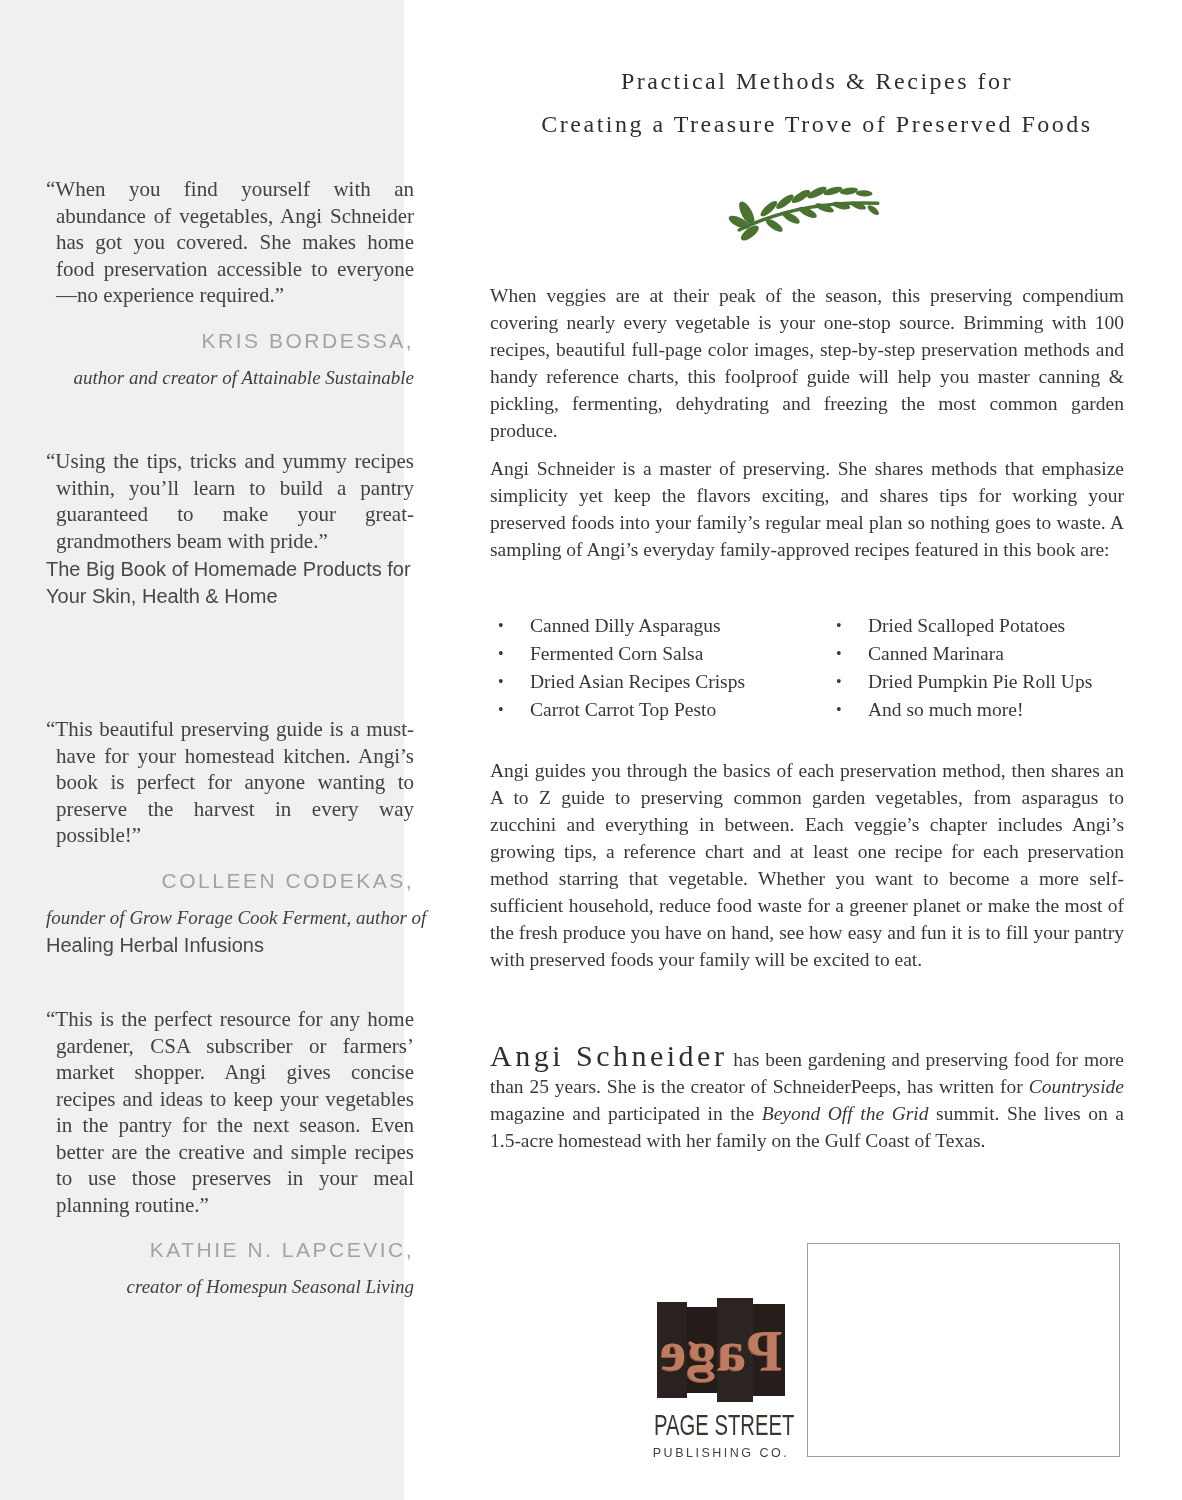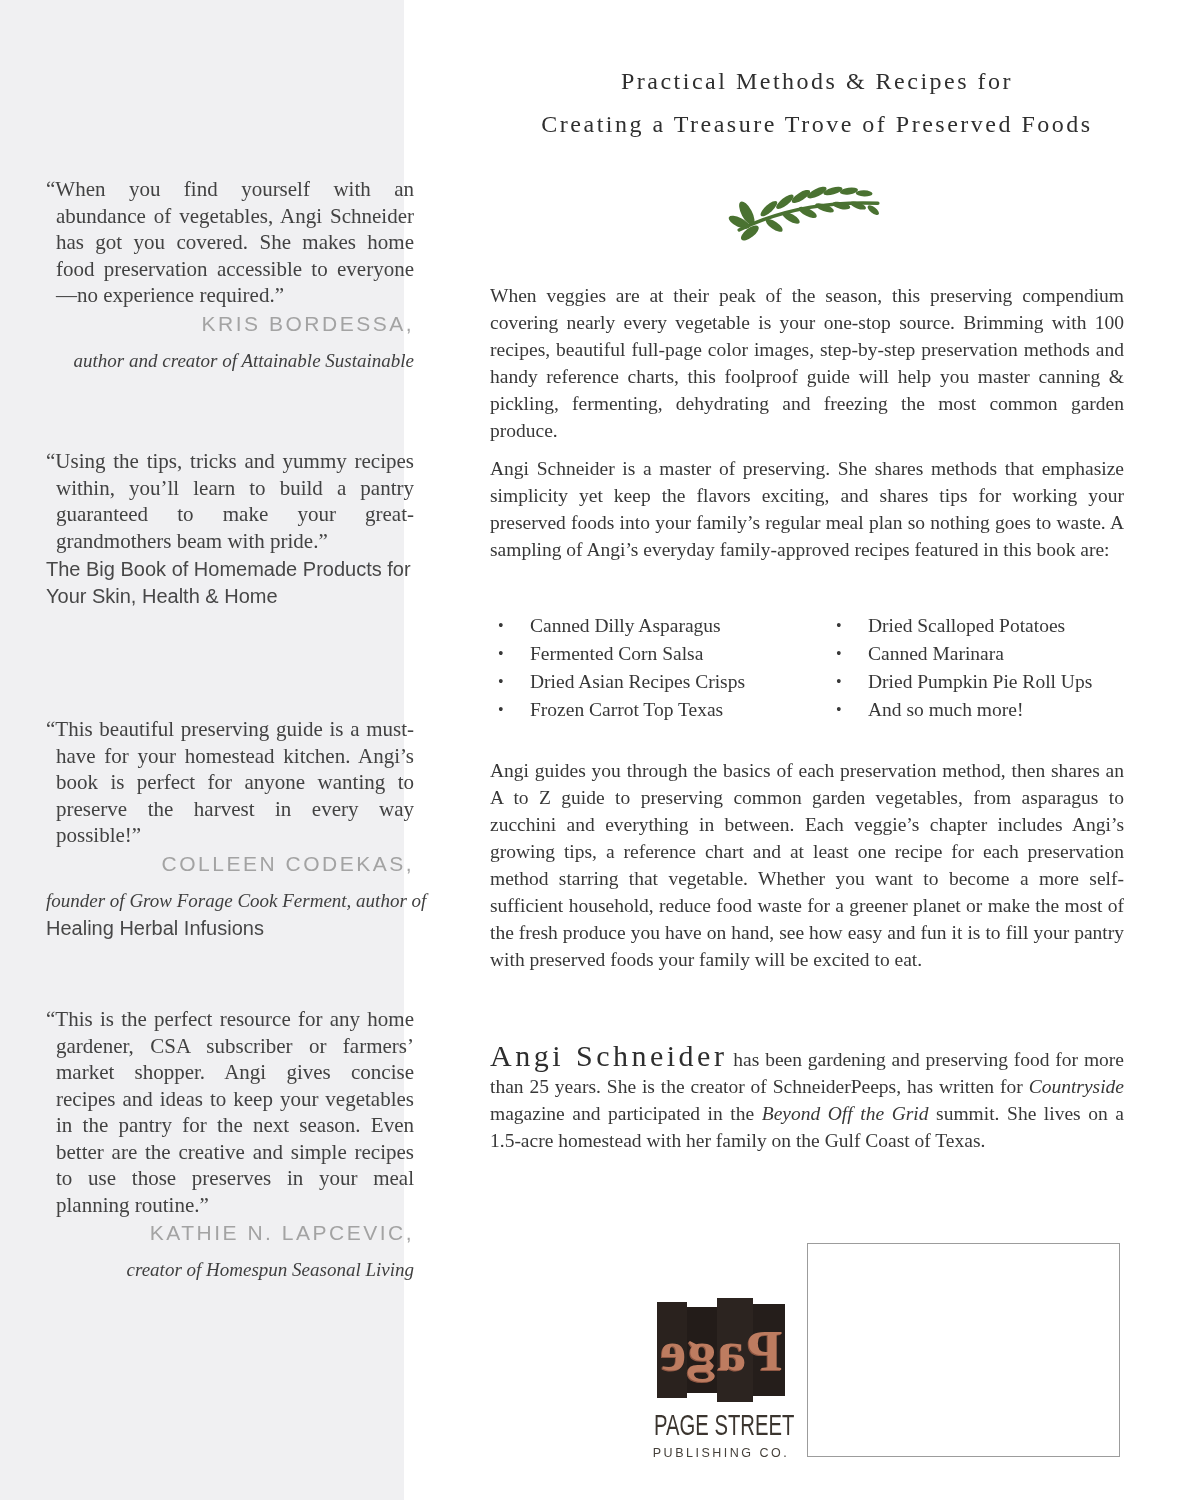--- a/index.html
+++ b/index.html
@@ -28,21 +28,21 @@
   }
   .quote-text {
     font-size: 21px;
     line-height: 26.5px;
     text-align: justify;
     color: #424242;
     padding-left: 10px;
     text-indent: -10px;
   }
   .attribution {
-    margin-top: 3px;
+    margin-top: 20px;
     text-align: right;
     font-family: "Liberation Sans", sans-serif;
     font-size: 21px;
     letter-spacing: 2.5px;
     color: #a3a3a3;
     white-space: nowrap;
   }
   .credit-italic {
     margin-top: 12px;
     text-align: right;
@@ -274,21 +274,21 @@
         <li>
             <span class="bullet">•</span>
             <span>Fermented Corn Salsa</span>
           </li>
         <li>
             <span class="bullet">•</span>
             <span>Dried Asian Recipes Crisps</span>
           </li>
         <li>
             <span class="bullet">•</span>
-            <span>Frozen Carrot Top Texas</span>
+            <span>Carrot Carrot Top Pesto</span>
           </li>
       </ul>
       <ul class="recipe-col recipe-col-2">
         <li>
             <span class="bullet">•</span>
             <span>Dried Scalloped Potatoes</span>
           </li>
         <li>
             <span class="bullet">•</span>
             <span>Canned Marinara</span>

